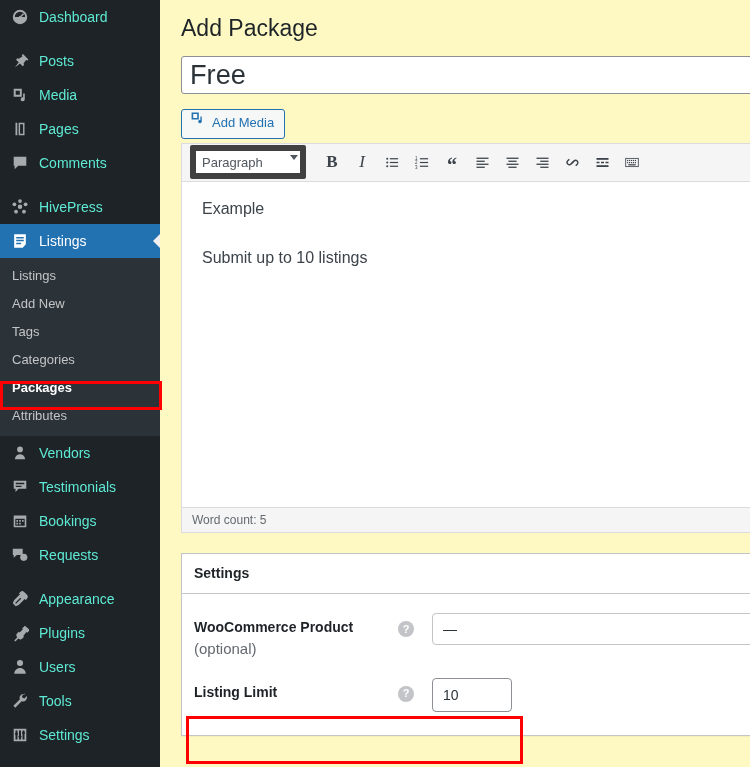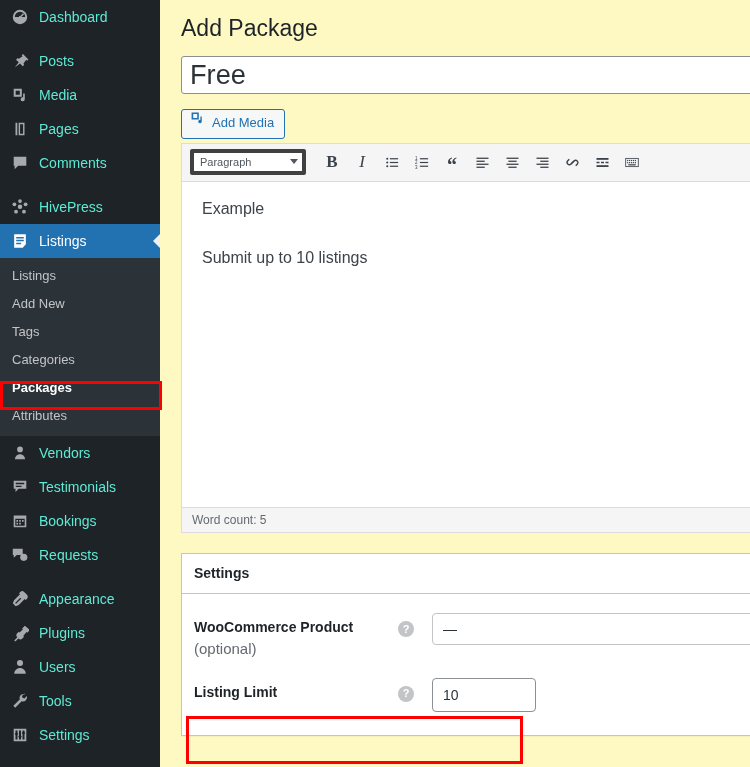--- a/index.html
+++ b/index.html
@@ -140,25 +140,25 @@
     border-bottom: 1px solid #dcdcde;
     padding: 6px 8px;
     display: flex;
     align-items: center;
     gap: 2px;
     height: 38px;
   }
   .format-select {
     appearance: none;
     -webkit-appearance: none;
-    width: 116px; height: 26px;
+    width: 116px; height: 34px;
     background: #fff;
-    border: 4px solid #404040;
+    border: 6px solid #404040;
     border-radius: 2px;
-    font-size: 11px;
+    font-size: 13px;
     color: #50575e;
     padding: 0 22px 0 6px;
     font-family: "Liberation Sans", sans-serif;
     cursor: pointer;
     position: relative;
   }
   .select-wrap { position: relative; display: inline-block; margin-right: 10px; }
   .select-wrap .caret {
     position: absolute; right: 8px; top: 10px;
     width: 0; height: 0;
@@ -261,21 +261,21 @@
     border-radius: 4px;
     padding: 0 10px;
     font-size: 14px;
     color: #2c3338;
     appearance: none;
     -webkit-appearance: none;
     font-family: "Liberation Sans", sans-serif;
     outline: none;
   }
   .field-text {
-    width: 104px; height: 34px;
+    width: 80px; height: 34px;
     background: #fff;
     border: 1px solid #8c8f94;
     border-radius: 4px;
     padding: 0 10px;
     font-size: 14px;
     color: #2c3338;
     font-family: "Liberation Sans", sans-serif;
     outline: none;
   }
 </style>

